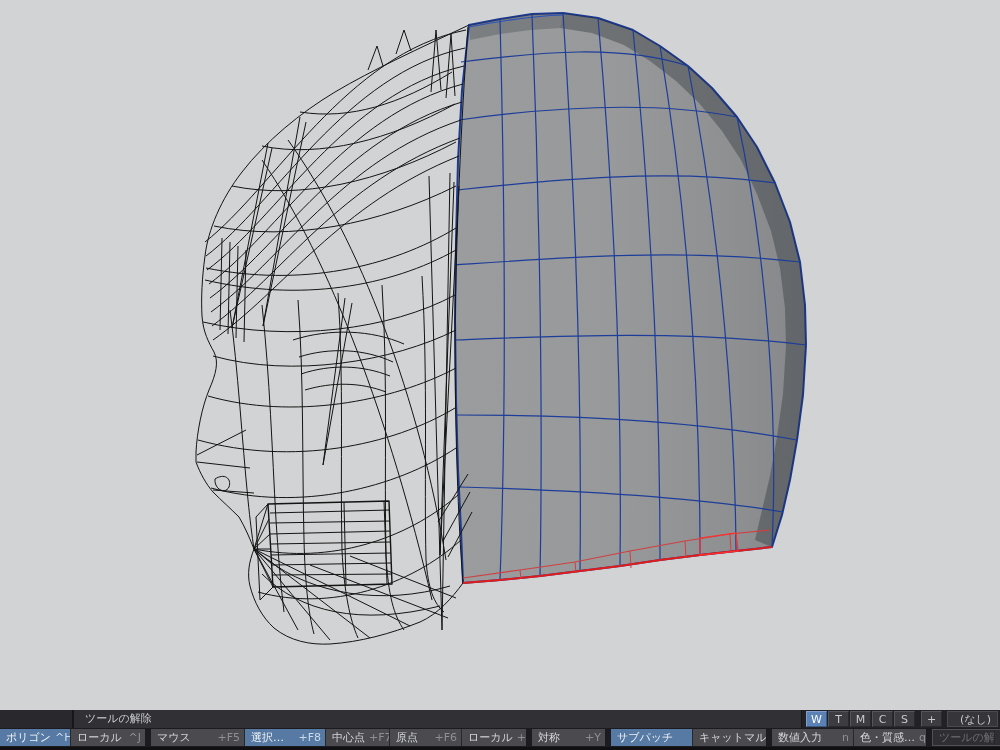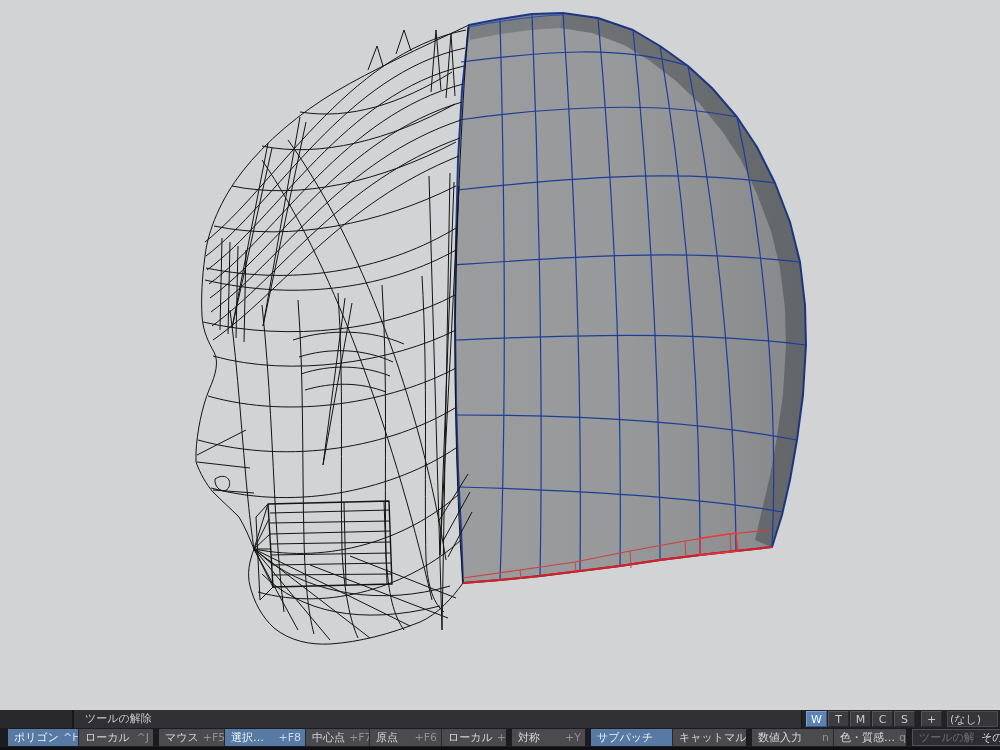--- a/index.html
+++ b/index.html
@@ -14,25 +14,25 @@
   .status-left{width:72px;background:#29292d;border-right:2px solid #17171a;}
   .status-bar{flex:1;background:#303035;color:#cdced0;font-size:11px;line-height:18px;
     padding-left:11px;white-space:nowrap;overflow:hidden;border-right:1px solid #17171a;}
   .view-cluster{width:194px;display:flex;align-items:center;background:#222226;padding-left:4px;}
   .vbtn{width:21px;height:16px;margin-right:1px;background:#3c3c41;color:#c9cacc;font-size:11px;
     display:flex;align-items:center;justify-content:center;box-sizing:border-box;
     border:1px solid;border-color:#55555b #2a2a2e #2a2a2e #55555b;}
   .vbtn.active{background:#5a82b4;color:#ffffff;border-color:#7d9fc9 #3a5a86 #3a5a86 #7d9fc9;}
   .vbtn.plus{margin-left:5px;}
   .vbtn-none{flex:1;margin-left:4px;margin-right:2px;height:16px;background:#35353a;
-    border:1px solid #4a4a50;color:#c9cacc;font-size:11px;padding:0 2px;display:flex;
+    border:1px solid #4a4a50;color:#c9cacc;font-size:11px;padding:0 12px;display:flex;
     align-items:center;box-sizing:border-box;white-space:nowrap;overflow:hidden;}
   .row2{height:19px;background:#1c1c20;display:flex;align-items:center;overflow:hidden;}
   .group{display:flex;height:17px;margin-right:6px;flex:0 0 auto;}
-  .group:first-child{margin-left:8px;}
+  .group:first-child{margin-left:0;}
   .tbtn{display:flex;align-items:center;justify-content:space-between;background:#4a4a4f;
     color:#d6d7d9;font-size:11px;padding:0 4px 0 6px;box-sizing:border-box;
     border-right:1px solid #28282c;white-space:nowrap;overflow:hidden;flex:0 0 auto;}
   .tbtn:last-child{border-right:none;}
   .tbtn .sc{color:#8f9094;margin-left:4px;font-size:11px;}
   .tbtn.active{background:#567aa4;color:#f2f4f6;}
   .tbtn.active .sc{color:#ccd9e8;}
   .tbtn.disabled{background:#2e2e33;color:#6e6f73;}
   .group.outlined{border:1px solid #515158;background:#2e2e33;height:17px;box-sizing:border-box;}
   .group.outlined .tbtn{background:#2e2e33;}
@@ -210,21 +210,21 @@
         <div class="tbtn active" style="width:71px">
           <span>ポリゴン</span>
           <span class="sc">^H</span>
         </div>
         <div class="tbtn" style="width:74px">
           <span>ローカル</span>
           <span class="sc">^J</span>
         </div>
       </div>
       <div class="group">
-        <div class="tbtn" style="width:66px">
+        <div class="tbtn" style="width:94px">
           <span>マウス</span>
           <span class="sc">+F5</span>
         </div>
         <div class="tbtn active" style="width:81px">
           <span>選択…</span>
           <span class="sc">+F8</span>
         </div>
         <div class="tbtn" style="width:64px">
           <span>中心点</span>
           <span class="sc">+F7</span>

